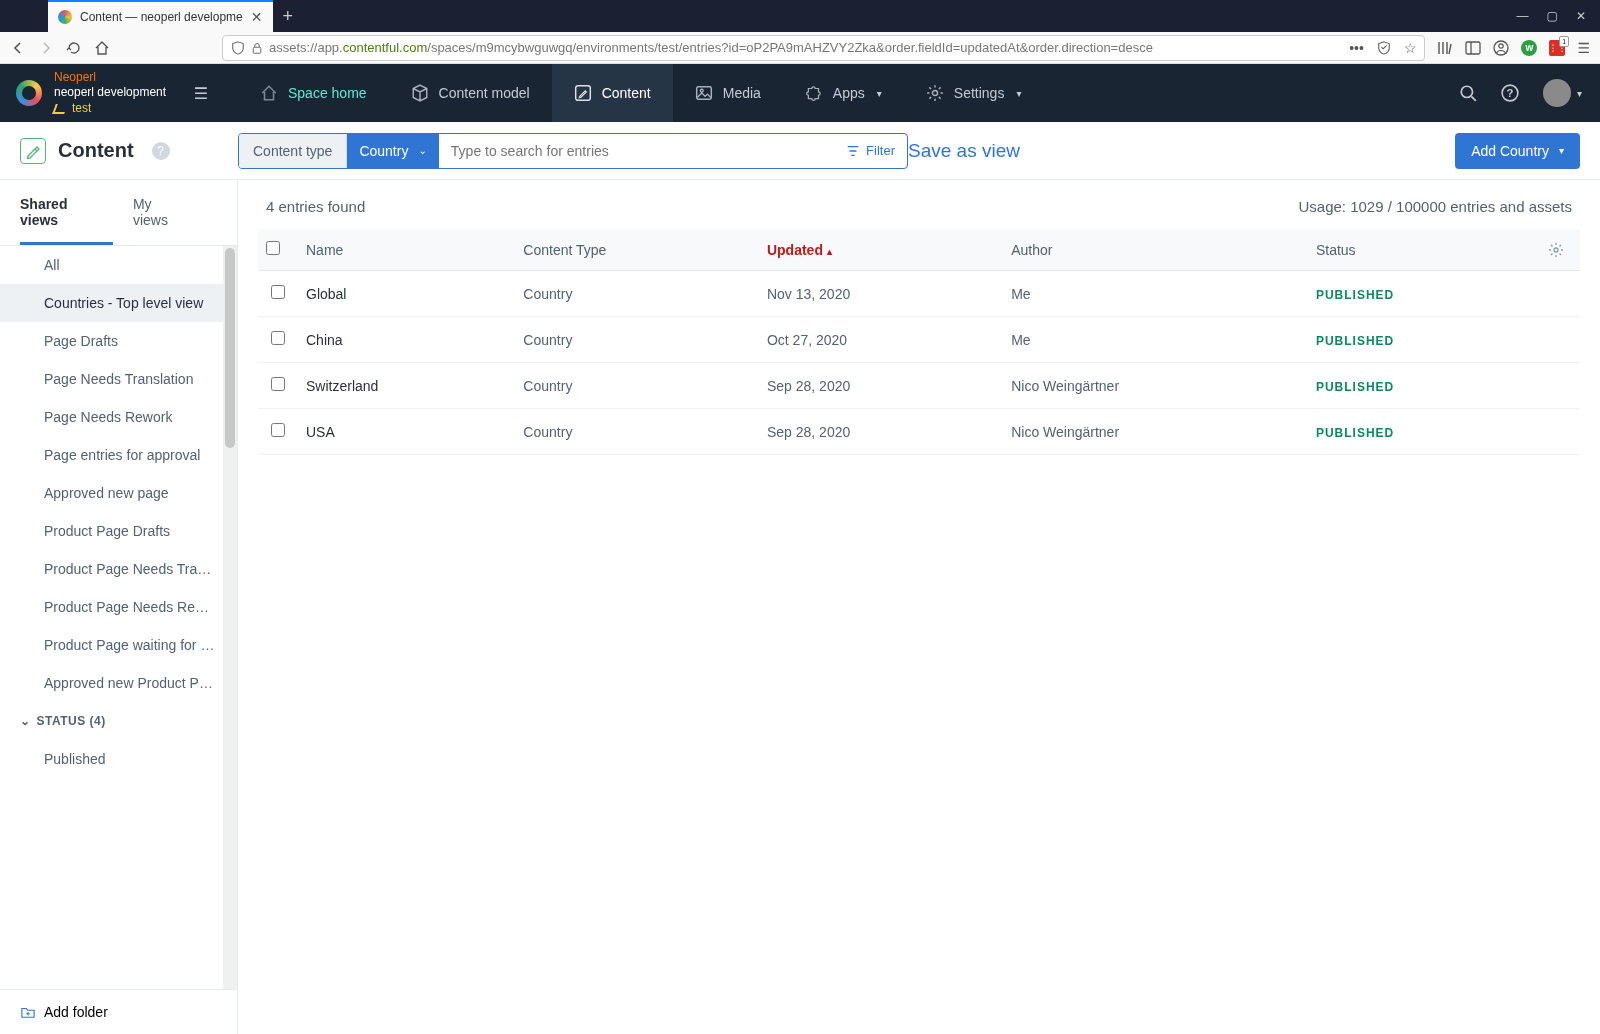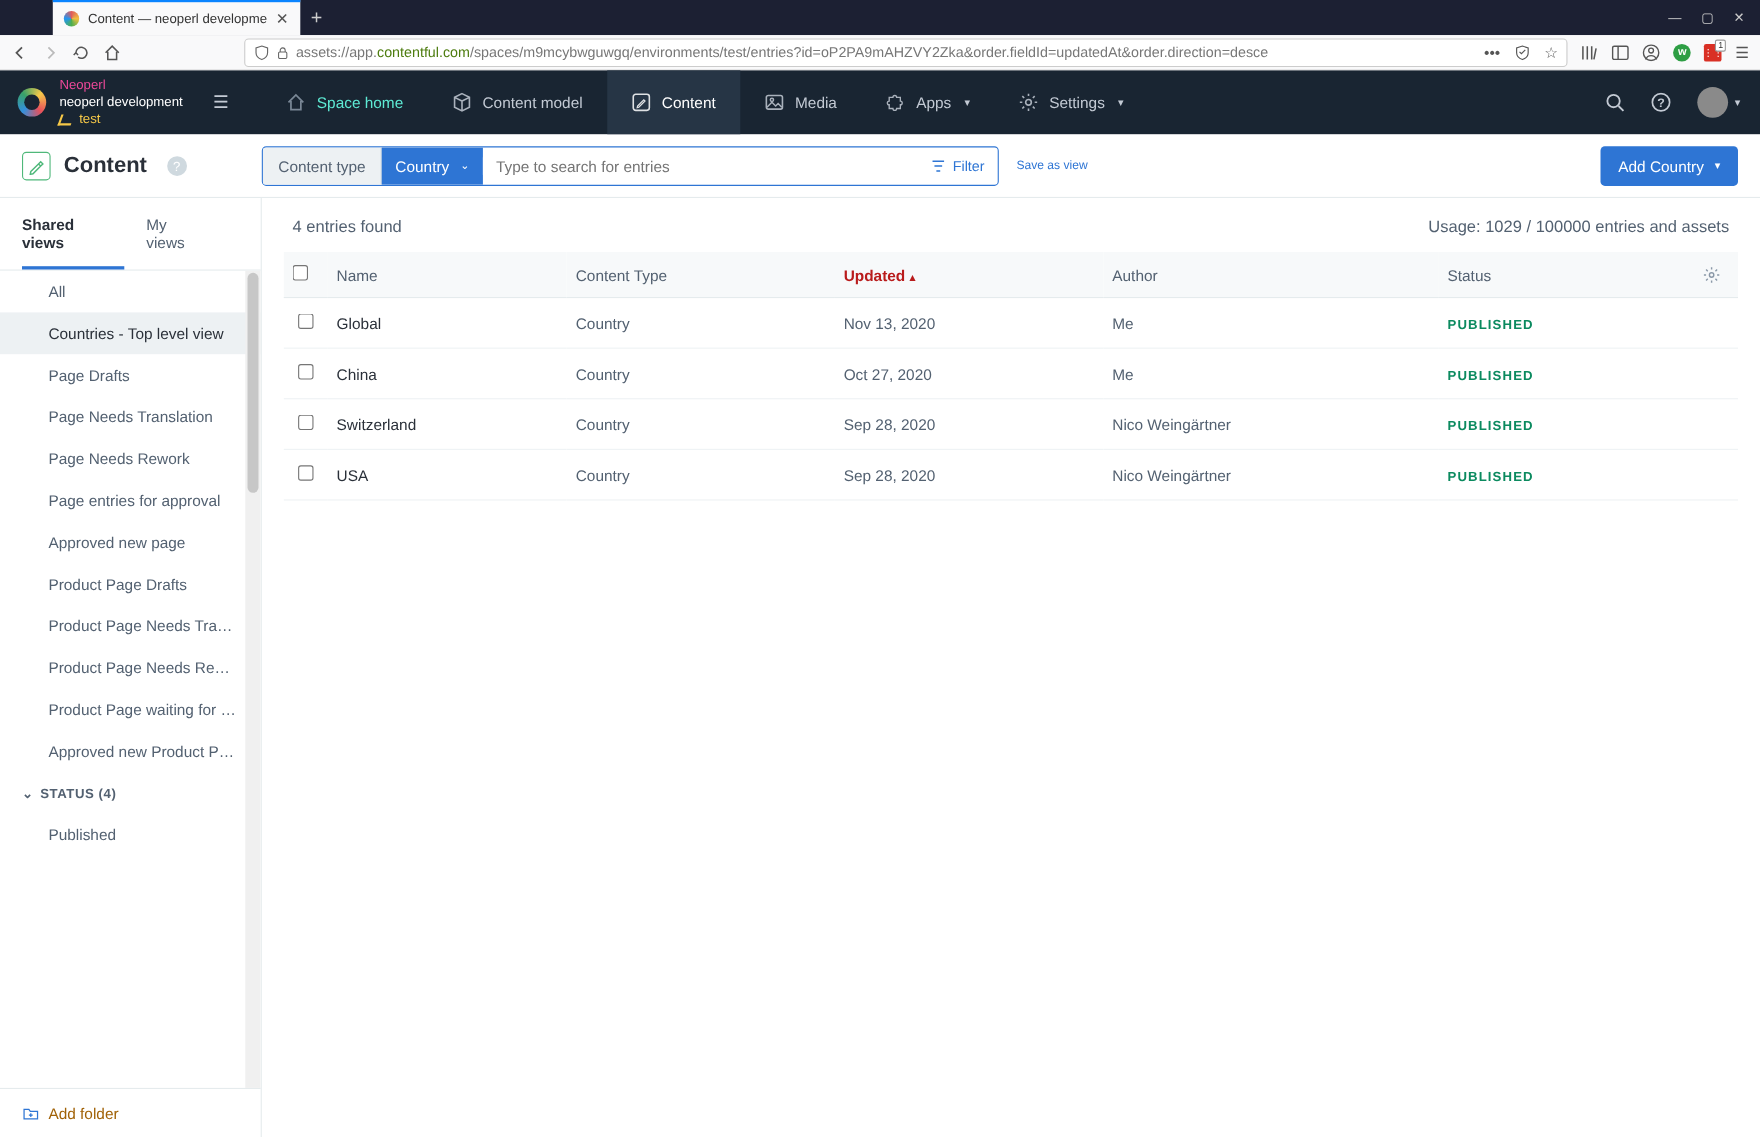--- a/index.html
+++ b/index.html
@@ -27,21 +27,21 @@
 .badge-red { background: #d93025; color: #fff; font-size: 9px; padding: 1px 3px; border-radius: 2px; position: relative; width: 16px; height: 16px; display: inline-flex; align-items: center; justify-content: center; }
 .badge-red::after { content: "1"; position: absolute; top: -4px; right: -4px; font-size: 8px; background: #fff; color: #333; border: 1px solid #999; border-radius: 2px; padding: 0 2px; }
 .green-circle { width: 16px; height: 16px; border-radius: 50%; background: #2e9e44; color: #fff; display: inline-flex; align-items: center; justify-content: center; font-size: 10px; font-weight: bold; }
 
 
 .app-header { background: #192532; height: 58px; display: flex; align-items: center; color: #c3cad4; }
 .brand { display: flex; align-items: center; gap: 12px; padding: 0 16px; width: 238px; }
 .brand-logo { width: 26px; height: 26px; border-radius: 50%; background: conic-gradient(from 45deg, #f7c948, #e8505b, #3490dc, #38a169, #f7c948); position: relative; }
 .brand-logo::after { content: ""; position: absolute; inset: 6px; border-radius: 50%; background: #192532; }
 .brand-text { display: flex; flex-direction: column; font-size: 12px; line-height: 1.3; }
-.brand-org { color: #ec4899; }
+.brand-org { color: #f97316; }
 .brand-space { color: #fff; }
 .brand-env { color: #f7c948; display: flex; align-items: center; gap: 4px; }
 .brand-env::before { content: ""; display: inline-block; width: 10px; height: 8px; border-left: 2px solid #f7c948; border-bottom: 2px solid #f7c948; transform: skewX(-20deg); margin-right: 2px; }
 .hamburger { margin-left: auto; color: #c3cad4; font-size: 16px; cursor: pointer; padding: 0 14px; }
 .topnav { display: flex; align-items: stretch; height: 100%; }
 .topnav-item { display: flex; align-items: center; gap: 10px; padding: 0 22px; color: #c3cad4; cursor: pointer; font-size: 14px; }
 .topnav-item.active { background: #263545; color: #fff; }
 .topnav-item.dim { color: #5eead4; }
 .topnav-icon { font-size: 16px; opacity: 0.85; }
 .caret-down { font-size: 10px; margin-left: 2px; }
@@ -53,35 +53,35 @@
 .toolbar { height: 58px; display: flex; align-items: center; border-bottom: 1px solid #e5ebed; padding-right: 20px; }
 .sidebar-header { width: 238px; display: flex; align-items: center; gap: 12px; padding: 0 20px; }
 .compose-icon { width: 26px; height: 26px; border: 1px solid #4fb87a; border-radius: 4px; display: flex; align-items: center; justify-content: center; color: #4fb87a; font-size: 14px; }
 .page-title { font-size: 20px; font-weight: 700; color: #2a3039; }
 .help-circle { width: 18px; height: 18px; border-radius: 50%; background: #cfd9df; color: #fff; font-size: 12px; display: inline-flex; align-items: center; justify-content: center; margin-left: 6px; }
 .search-wrap { display: flex; align-items: center; border: 1px solid #2e75d4; border-radius: 4px; height: 36px; flex: 0 0 670px; overflow: hidden; }
 .ct-label { background: #edf1f3; color: #536171; padding: 0 14px; height: 100%; display: flex; align-items: center; border-right: 1px solid #d3dce0; }
 .ct-select { background: #2e75d4; color: #fff; padding: 0 12px; height: 100%; display: flex; align-items: center; gap: 8px; cursor: pointer; }
 .search-input { border: none; outline: none; padding: 0 12px; flex: 1; font-size: 14px; color: #536171; background: #fff; }
 .filter-link { display: flex; align-items: center; gap: 6px; color: #2e75d4; padding: 0 12px; font-size: 13px; cursor: pointer; }
-.save-view { color: #2e75d4; margin-left: 16px; cursor: pointer; font-size: 11px; }
+.save-view { color: #2e75d4; cursor: pointer; font-size: 19px; }
 .add-btn { margin-left: auto; background: #2e75d4; color: #fff; border: none; border-radius: 4px; height: 36px; padding: 0 16px; display: flex; align-items: center; gap: 8px; cursor: pointer; font-size: 14px; }
 
 
 .layout { display: flex; height: calc(100vh - 32px - 32px - 58px - 58px); }
 .sidebar { width: 238px; border-right: 1px solid #e5ebed; display: flex; flex-direction: column; background: #fff; }
 .scheduled { padding: 16px 20px; border-bottom: 1px solid #e5ebed; color: #2e75d4; display: flex; align-items: center; gap: 8px; cursor: pointer; }
 .view-tabs { display: flex; padding: 0 20px; border-bottom: 1px solid #e5ebed; }
 .view-tab { padding: 16px 12px 14px 0; margin-right: 20px; color: #536171; cursor: pointer; font-size: 14px; }
 .view-tab.active { color: #2a3039; font-weight: 600; border-bottom: 3px solid #2e75d4; }
 .views-scroll { flex: 1; overflow-y: auto; position: relative; }
 .view-item { padding: 11px 20px 11px 44px; color: #536171; cursor: pointer; font-size: 14px; white-space: nowrap; overflow: hidden; text-overflow: ellipsis; }
 .view-item.selected { background: #edf1f3; color: #2a3039; }
 .view-group-header { padding: 12px 20px; color: #536171; font-size: 12px; font-weight: 700; letter-spacing: 0.5px; display: flex; align-items: center; gap: 6px; cursor: pointer; }
-.add-folder { padding: 14px 20px; color: #a16207; display: flex; align-items: center; gap: 8px; cursor: pointer; border-top: 1px solid #e5ebed; font-size: 14px; }
+.add-folder { padding: 14px 20px; color: #000000; display: flex; align-items: center; gap: 8px; cursor: pointer; border-top: 1px solid #e5ebed; font-size: 14px; }
 .scroll-indicator { position: absolute; right: 0; top: 0; bottom: 0; width: 14px; background: #f0f0f0; }
 .scroll-thumb { position: absolute; right: 2px; top: 2px; width: 10px; height: 200px; background: #c7c7c7; border-radius: 5px; }
 
 
 .content-area { flex: 1; padding: 0 20px; display: flex; flex-direction: column; }
 .meta-row { display: flex; justify-content: space-between; padding: 18px 8px 14px; color: #536171; font-size: 15px; }
 .entries-table { width: 100%; border-collapse: collapse; }
 .entries-table th { text-align: left; font-weight: 400; color: #536171; padding: 12px 8px; border-bottom: 1px solid #e5ebed; background: #f7f9fa; font-size: 14px; }
 .entries-table th.sorted { color: #b91c1c; font-weight: 600; }
 .entries-table td { padding: 14px 8px; border-bottom: 1px solid #eef2f4; color: #536171; font-size: 14px; }

